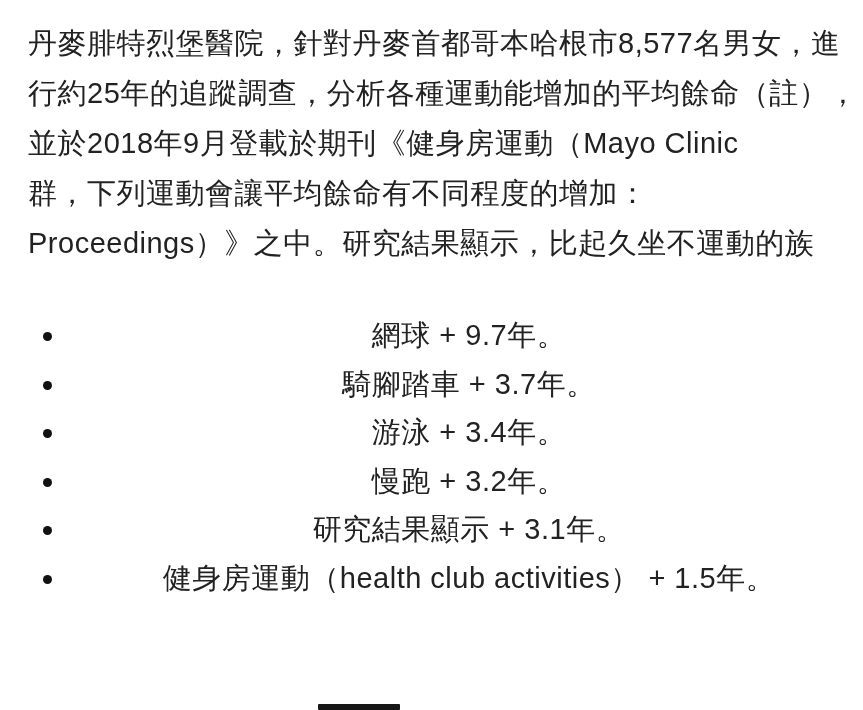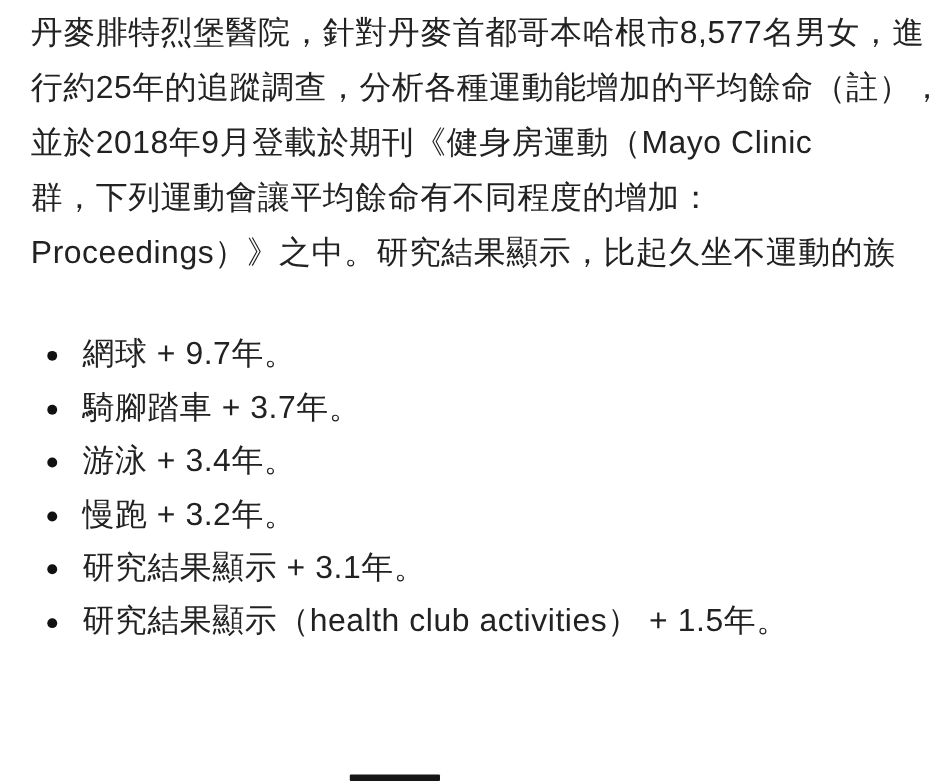--- a/index.html
+++ b/index.html
@@ -10,21 +10,21 @@
     width: 863px;
     height: 710px;
     background: #ffffff;
     overflow: hidden;
     position: relative;
     font-family: "Liberation Sans", sans-serif;
     color: #222222;
   }
   .article {
     position: absolute;
-    top: 0;
+    top: 13px;
     left: 0;
     width: 863px;
     padding: 5px 0 0 28px;
     box-sizing: border-box;
     font-size: 29px;
   }
   .para-line {
     line-height: 50px;
     white-space: nowrap;
     letter-spacing: 0.5px;
@@ -33,20 +33,21 @@
     list-style: none;
     margin: 43px 0 0 14px;
     padding: 0;
   }
   .benefits-list li {
     position: relative;
     padding-left: 33px;
     line-height: 48.6px;
     white-space: nowrap;
     letter-spacing: 0.5px;
+    text-align: center;
   }
   .dot {
     position: absolute;
     left: 1px;
     top: 21px;
     width: 9px;
     height: 9px;
     border-radius: 50%;
     background: #111111;
   }
@@ -89,19 +90,19 @@
     <li>
       <span class="dot"></span>
       <span>慢跑 + 3.2年。</span>
     </li>
     <li>
       <span class="dot"></span>
       <span>研究結果顯示 + 3.1年。</span>
     </li>
     <li>
       <span class="dot"></span>
-      <span>研究結果顯示（health club activities） + 1.5年。</span>
+      <span>健身房運動（health club activities） + 1.5年。</span>
     </li>
   </ul>
 
 </div>
 
 <div class="clip-bar"></div>
 
 </body></html>

